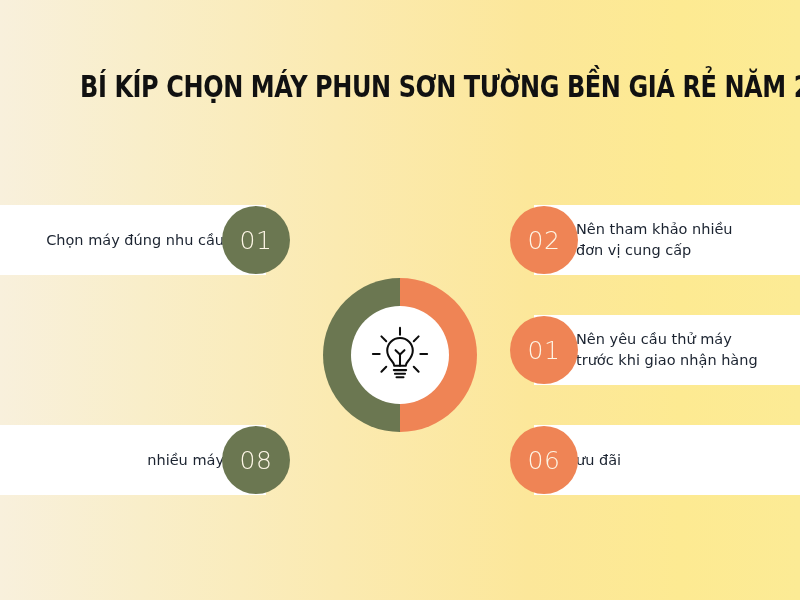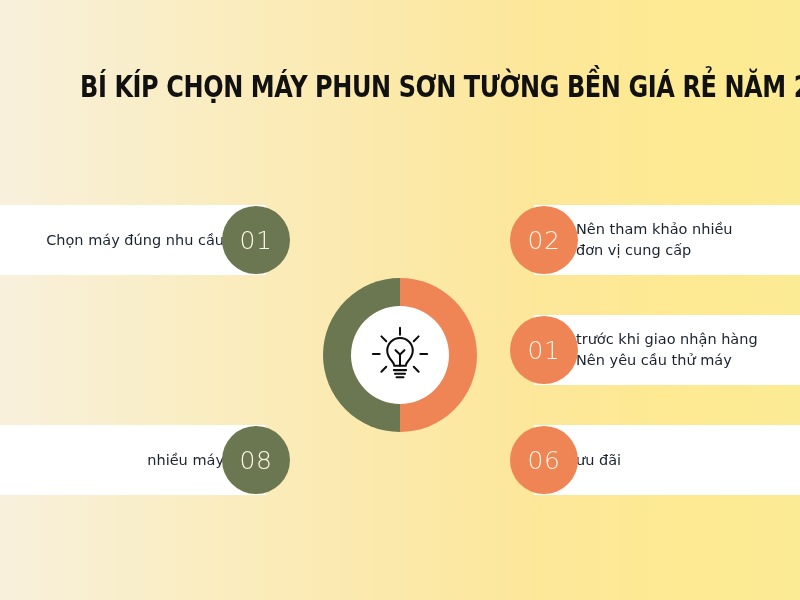--- a/index.html
+++ b/index.html
@@ -170,22 +170,22 @@
       <span>đơn vị cung cấp</span>
     </div>
     <div class="num-circle">
       <span>02</span>
     </div>
   </div>
 
   <div class="row right row-2">
     <div class="bar"></div>
     <div class="bar-text">
+      <span>Nên yêu cầu thử máy</span>
       <span>trước khi giao nhận hàng</span>
-      <span>Nên yêu cầu thử máy</span>
     </div>
     <div class="num-circle">
       <span>01</span>
     </div>
   </div>
 
   <div class="row right row-3">
     <div class="bar"></div>
     <div class="bar-text">
       <span>ưu đãi</span>

